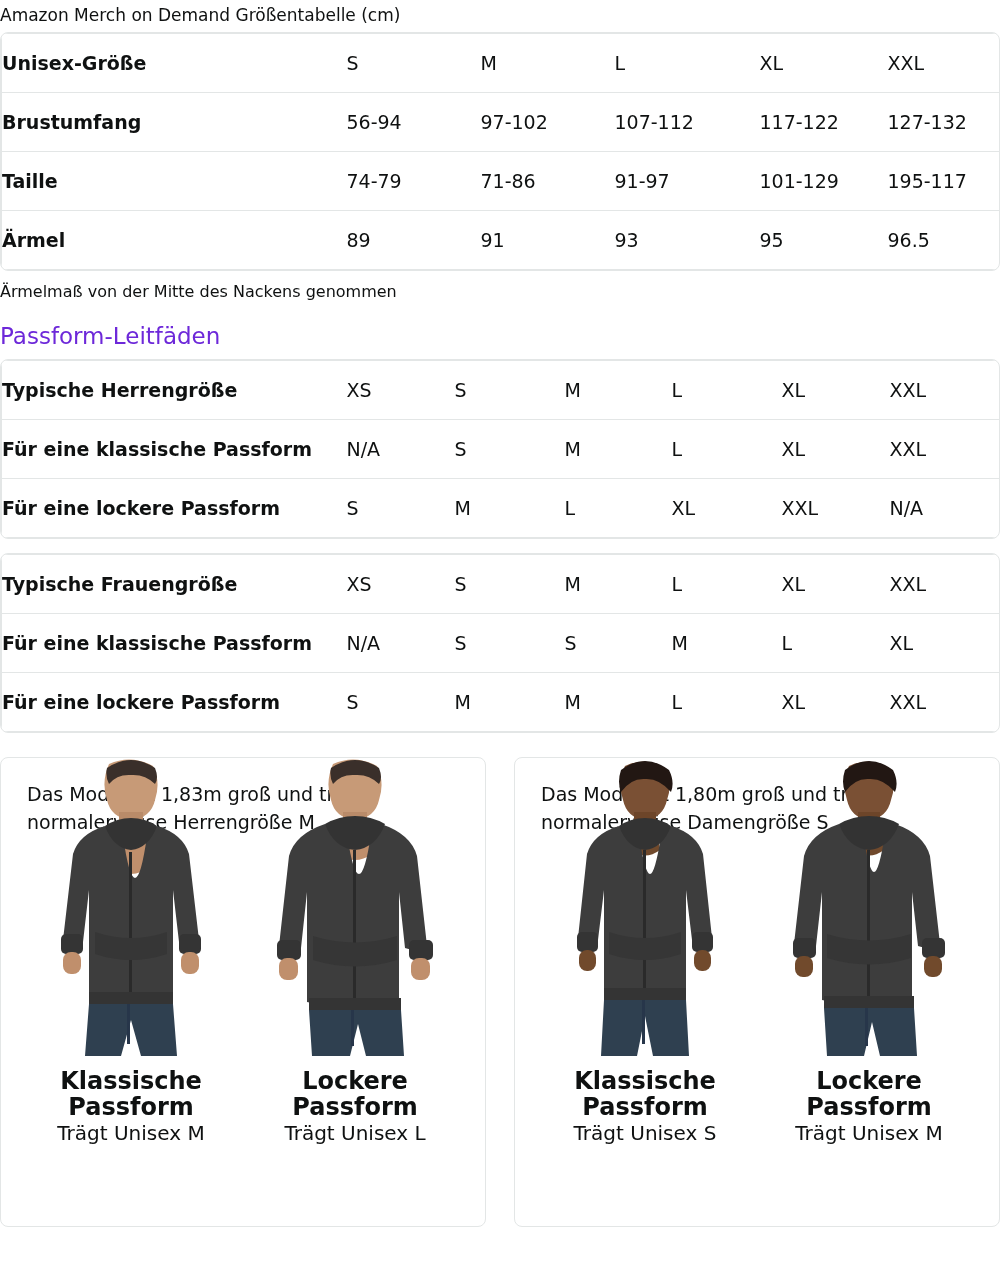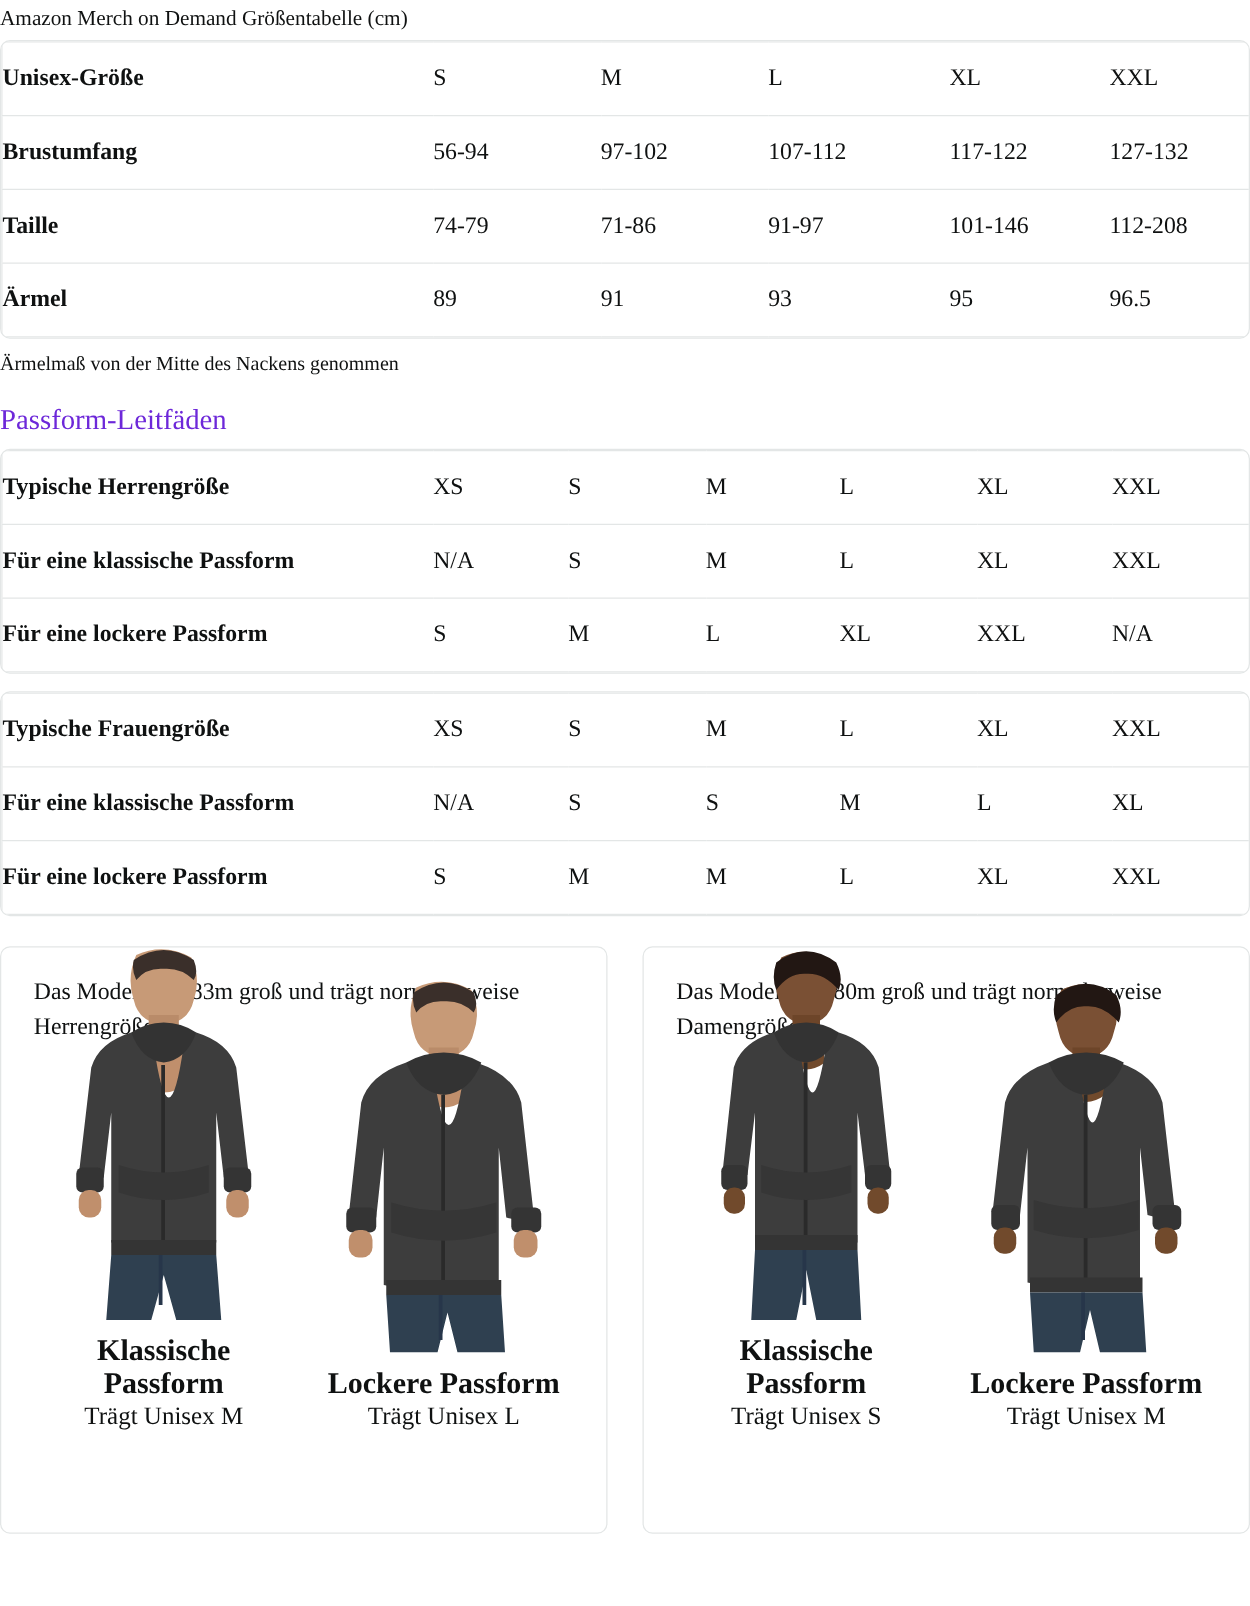--- a/index.html
+++ b/index.html
@@ -12,21 +12,20 @@
     width: 1000px;
     height: 1285px;
     font-family: "DejaVu Sans", "Liberation Sans", sans-serif;
     color: #0f1111;
     position: relative;
     overflow: hidden;
   }
   .page {
     width: 1000px;
     padding: 0;
-    font-family: Liberation Serif, serif;
   }
   .caption {
     font-size: 17px;
     color: #0f1111;
     padding: 4px 0 6px 0;
     line-height: 22px;
   }
   .note {
     font-size: 16px;
     color: #0f1111;
@@ -166,22 +165,22 @@
           <td class="val">97-102</td>
           <td class="val">107-112</td>
           <td class="val">117-122</td>
           <td class="val">127-132</td>
         </tr>
         <tr>
           <td class="rowhead">Taille</td>
           <td class="val">74-79</td>
           <td class="val">71-86</td>
           <td class="val">91-97</td>
-          <td class="val">101-146</td>
-          <td class="val">112-208</td>
+          <td class="val">101-129</td>
+          <td class="val">195-117</td>
         </tr>
         <tr>
           <td class="rowhead">Ärmel</td>
           <td class="val">89</td>
           <td class="val">91</td>
           <td class="val">93</td>
           <td class="val">95</td>
           <td class="val">96.5</td>
         </tr>
       </tbody>

